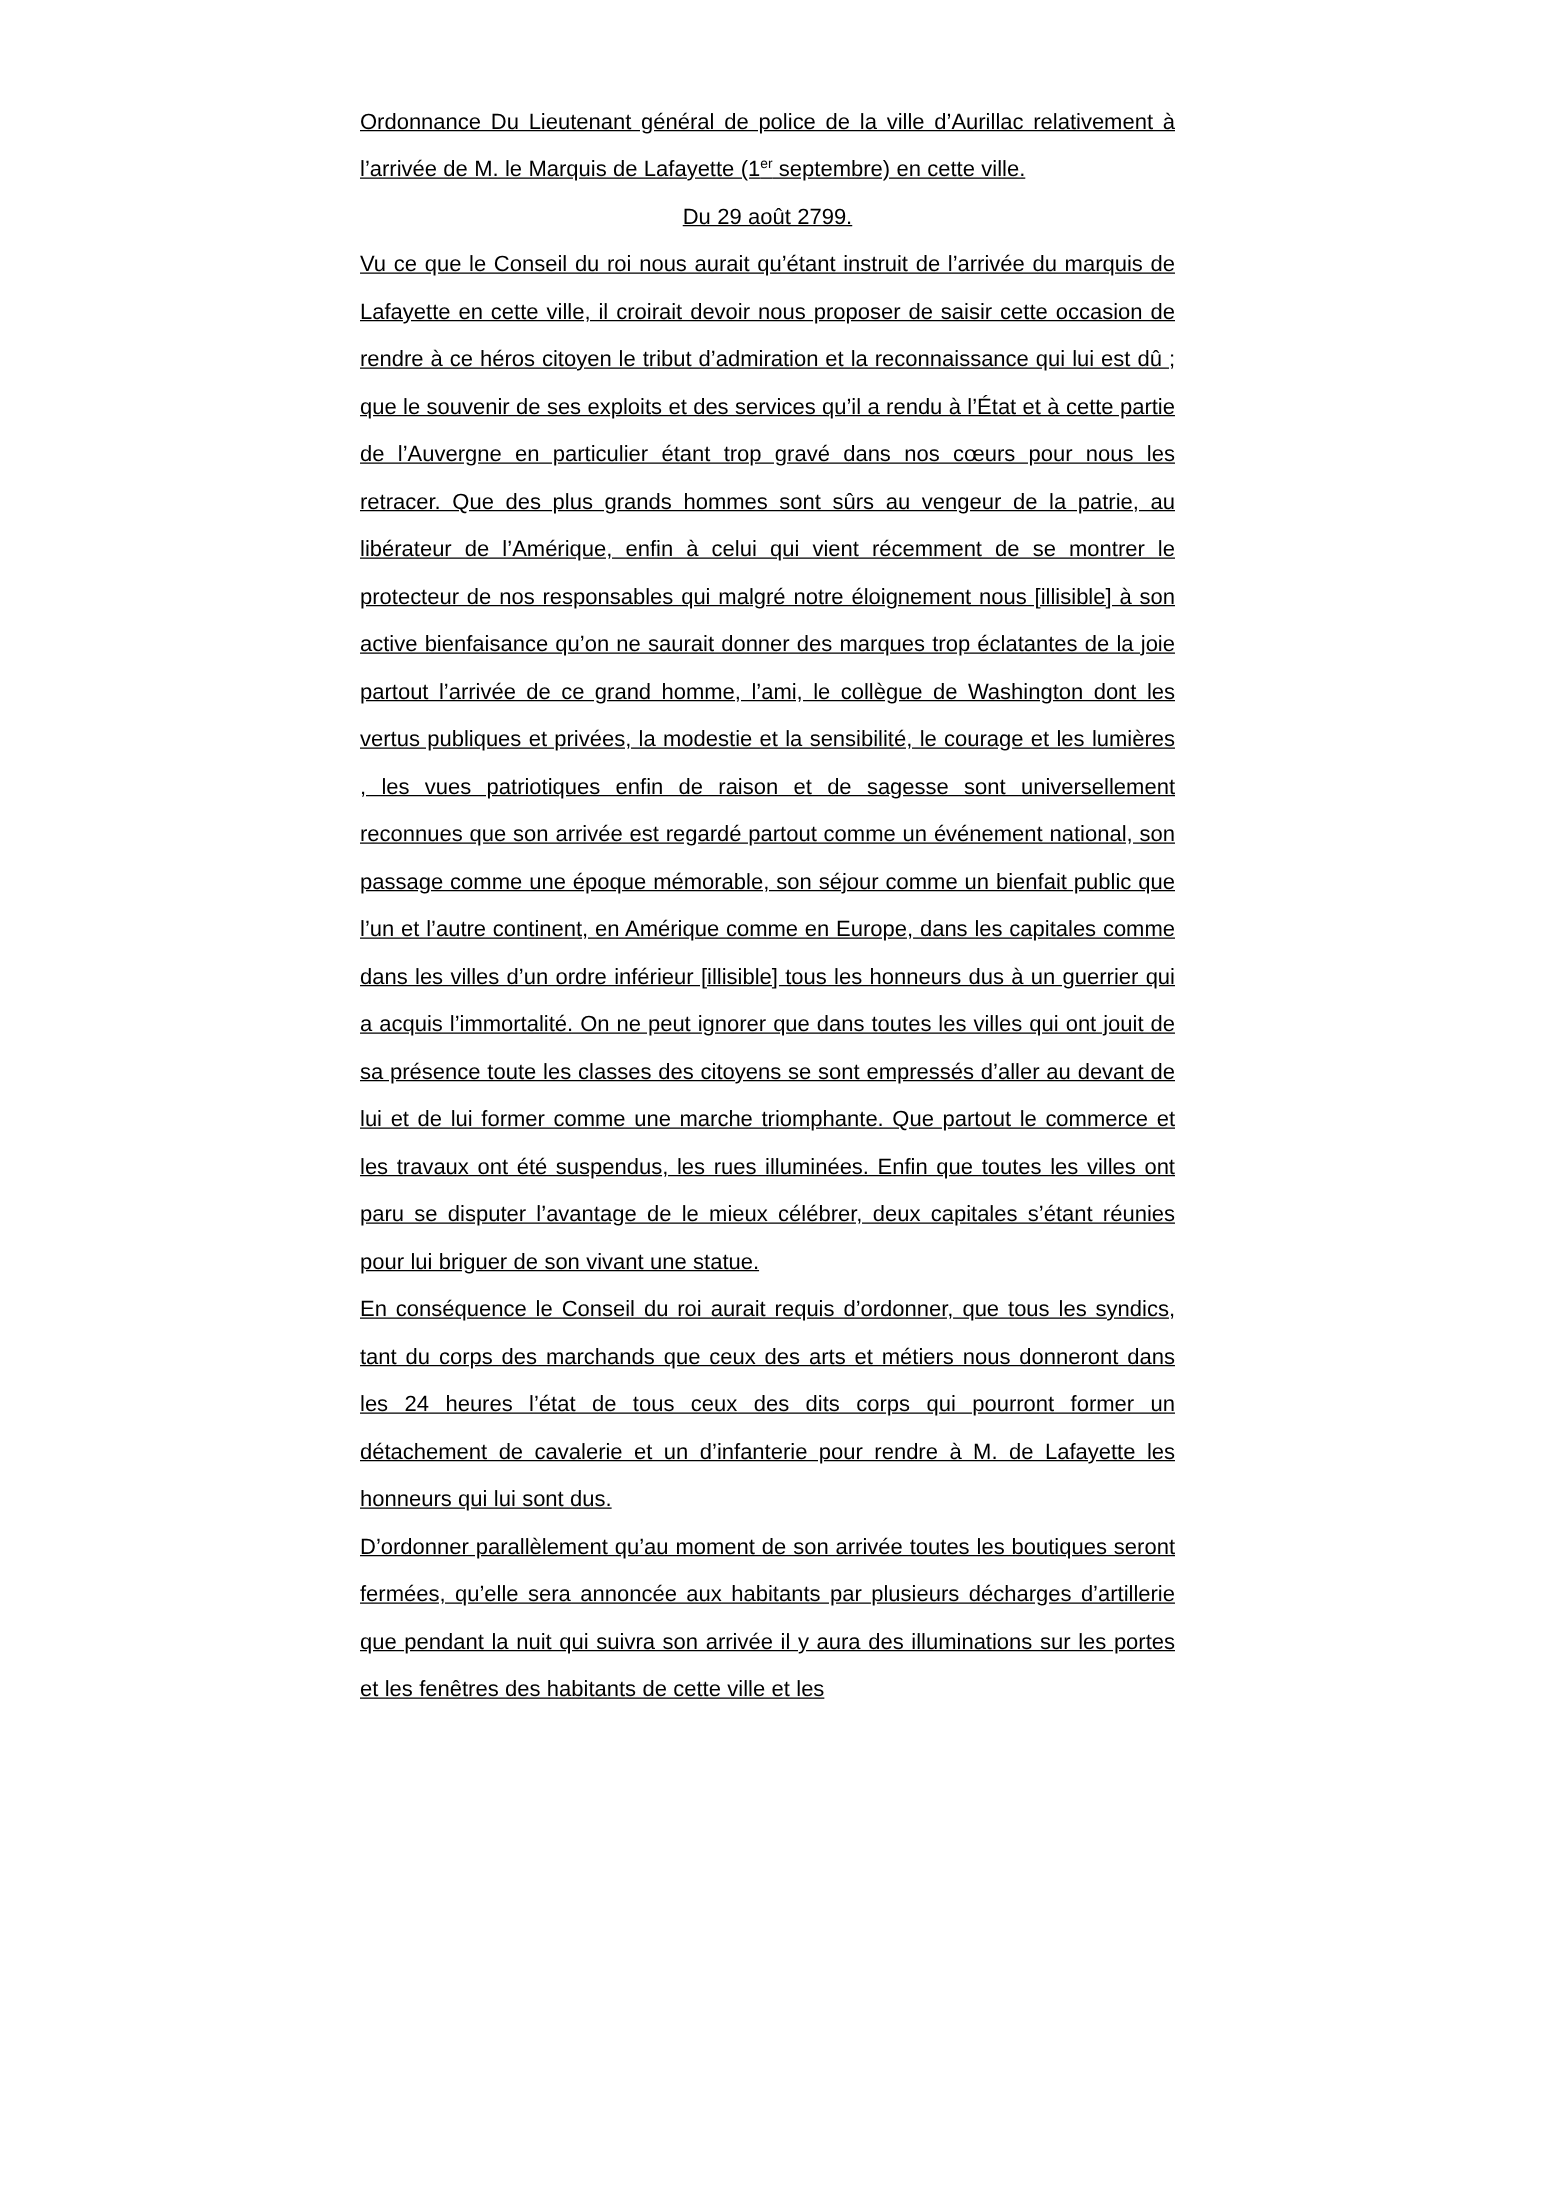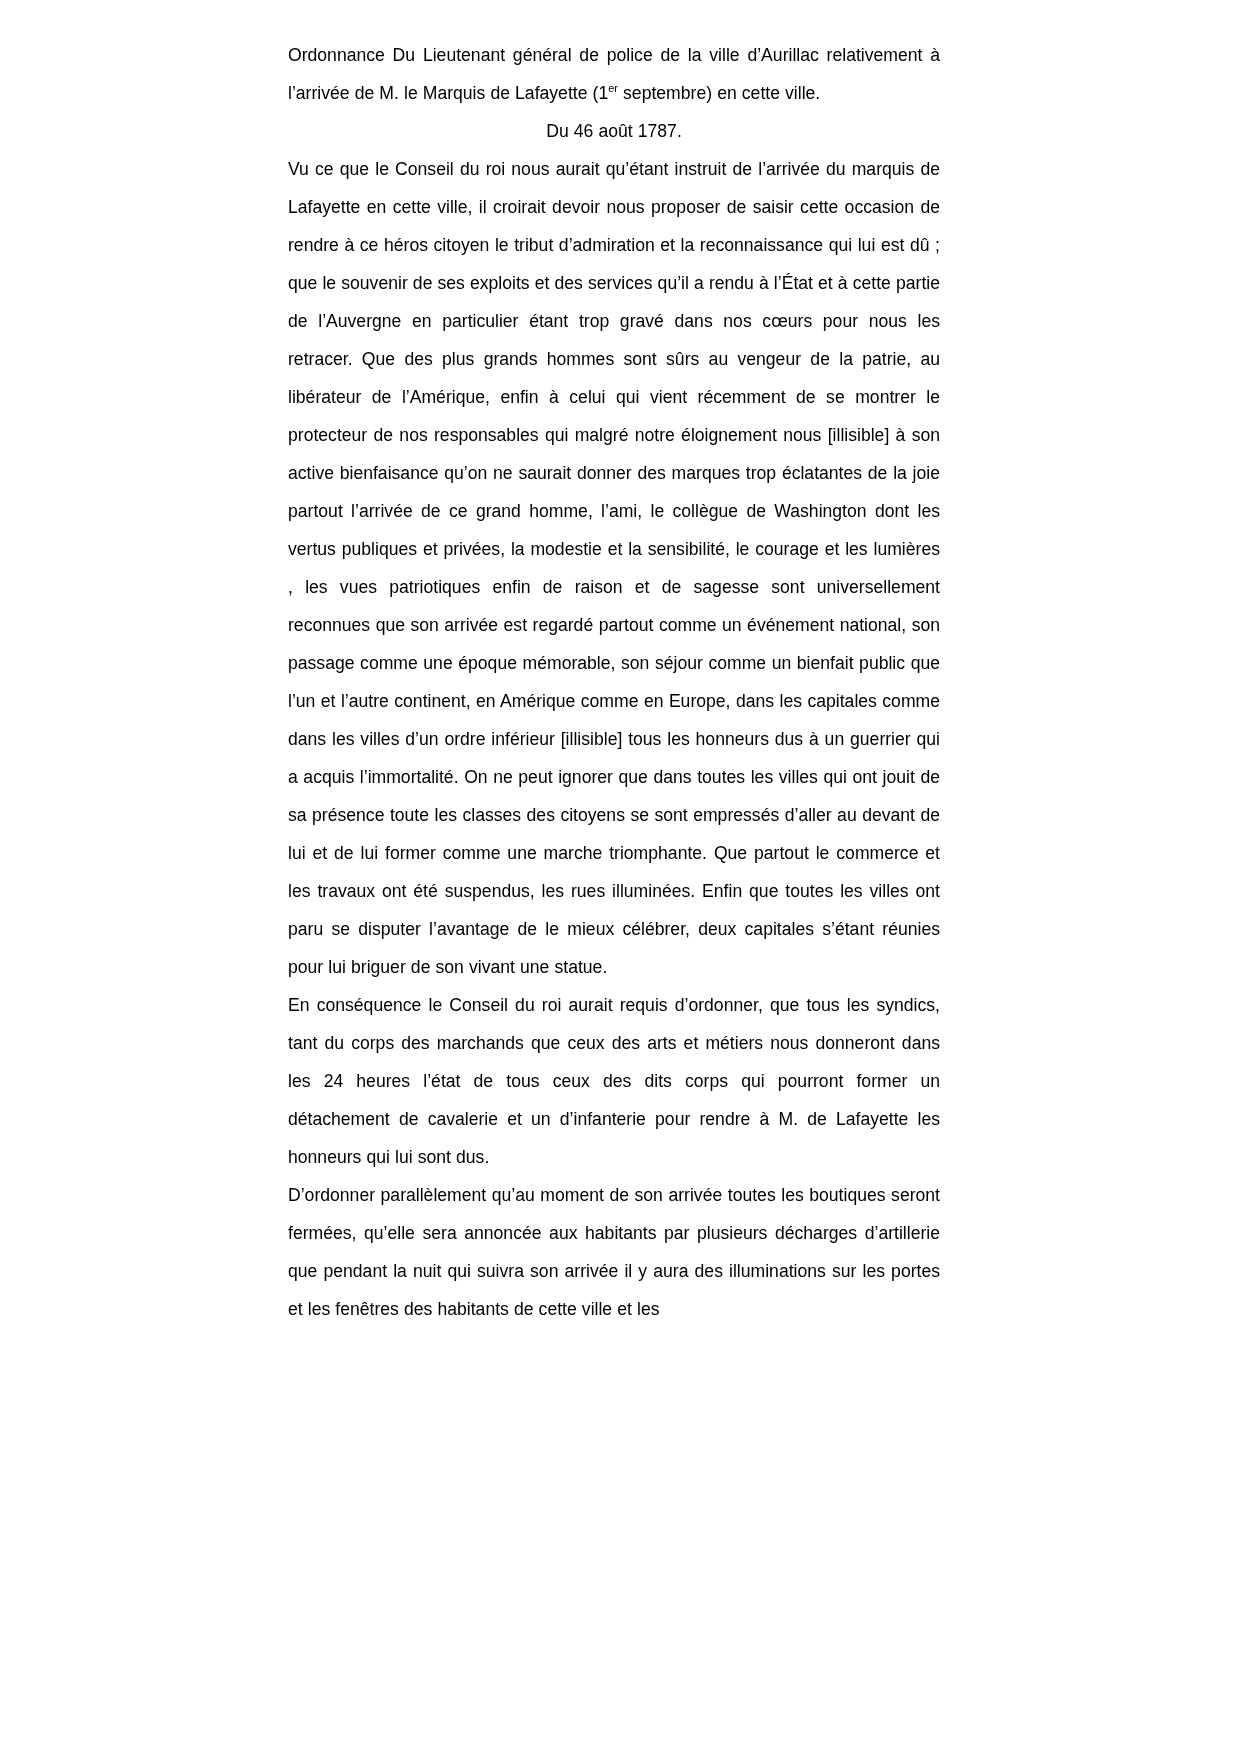--- a/index.html
+++ b/index.html
@@ -12,21 +12,22 @@
     height: 1753px;
     font-family: "Liberation Sans", sans-serif;
     color: #000000;
     -webkit-font-smoothing: antialiased;
   }
   .page {
     position: relative;
     width: 1072px;
     height: 1753px;
     box-sizing: border-box;
-    padding: 36px 148px 0 288px;
+    padding: 78px 148px 0 288px;
+    text-decoration: underline;
   }
   .doc-body {
     width: 652px;
   }
   p {
     margin: 0;
     font-size: 17.6px;
     line-height: 38px;
     text-align: justify;
     text-justify: inter-word;
@@ -45,21 +46,21 @@
   }
 </style>
 </head>
 <body>
 
 <div class="page">
   <div class="doc-body">
 
     <p class="heading"><span>Ordonnance Du Lieutenant général de police de la ville d’Aurillac relativement à l’arrivée de M. le Marquis de Lafayette (1</span><sup>er</sup><span> septembre) en cette ville.</span></p>
 
-    <p class="centered">Du 46 août 1787.</p>
+    <p class="centered">Du 29 août 2799.</p>
 
     <p>Vu ce que   le Conseil du roi nous aurait qu’étant instruit de l’arrivée du marquis de Lafayette en cette ville, il croirait devoir nous proposer de  saisir cette occasion de rendre à ce héros citoyen le tribut d’admiration et la reconnaissance qui lui est dû ; que le souvenir de ses exploits et des services qu’il a rendu à l’État et à cette partie de l’Auvergne en particulier étant trop gravé dans nos cœurs pour nous les retracer. Que des plus grands hommes sont sûrs au vengeur de la patrie, au libérateur de l’Amérique, enfin à celui qui vient récemment de se montrer le protecteur de nos responsables qui malgré notre éloignement  nous [illisible] à son active bienfaisance qu’on ne saurait donner des marques trop éclatantes de la joie partout l’arrivée de ce grand homme, l’ami, le collègue de Washington dont les vertus publiques et privées, la modestie et la sensibilité, le courage et les lumières , les vues patriotiques enfin de raison et de sagesse sont universellement reconnues que son arrivée est regardé partout comme un événement national, son passage comme une époque mémorable, son séjour comme un bienfait public  que l’un et l’autre continent, en Amérique comme en Europe, dans les capitales comme dans les villes d’un ordre inférieur [illisible] tous les honneurs dus à un guerrier qui a acquis l’immortalité. On ne peut ignorer que dans toutes les villes  qui ont jouit de sa présence toute les classes des citoyens se sont empressés d’aller au devant de lui et de lui former comme une marche triomphante. Que partout le commerce et les travaux ont été suspendus, les rues illuminées.   Enfin que toutes les villes ont paru se disputer l’avantage de le mieux célébrer, deux capitales s’étant réunies pour lui briguer de son vivant une statue.</p>
 
     <p>En conséquence le Conseil du roi aurait requis d’ordonner, que tous les syndics, tant du corps des marchands que ceux des arts et métiers   nous donneront dans les 24 heures l’état de tous ceux des dits corps  qui pourront former un détachement de cavalerie et un d’infanterie pour rendre à M. de Lafayette les honneurs qui lui sont dus.</p>
 
     <p>D’ordonner parallèlement qu’au moment de son arrivée toutes les boutiques seront fermées, qu’elle sera annoncée aux habitants par plusieurs décharges d’artillerie que pendant la nuit qui suivra son arrivée   il y aura des illuminations sur les portes et les fenêtres des habitants de cette ville et les</p>
 
   </div>
 </div>
 

